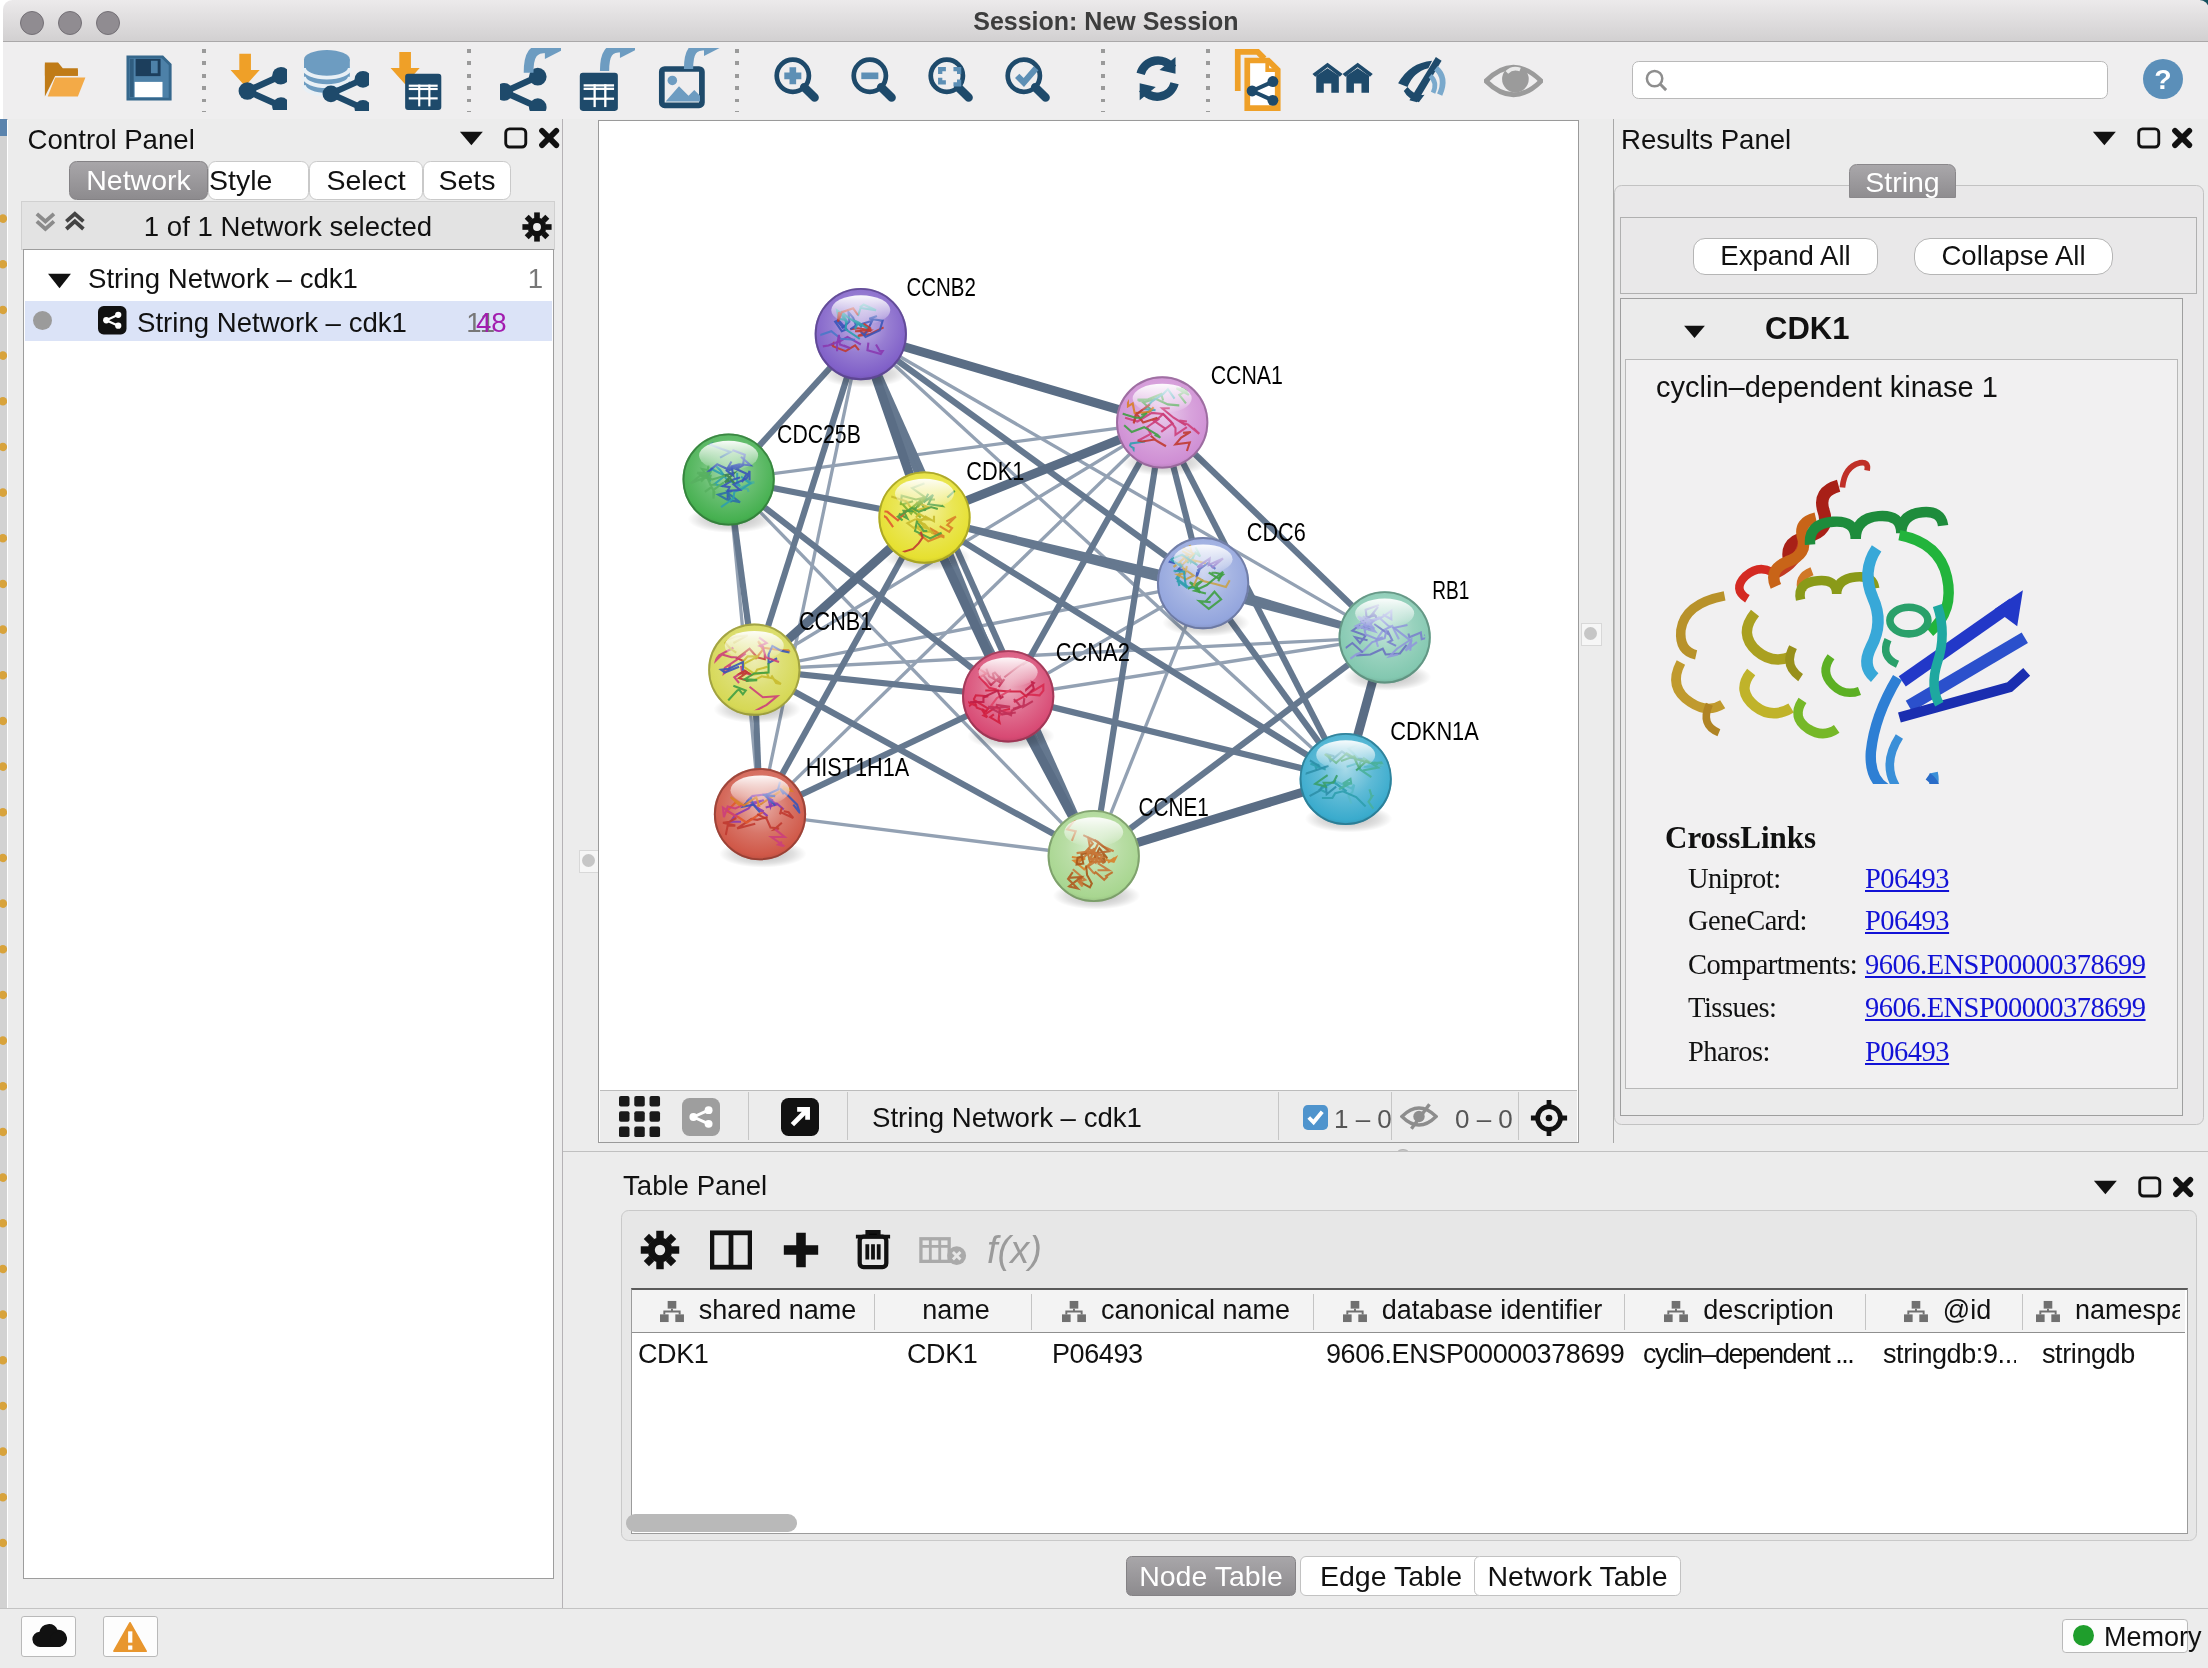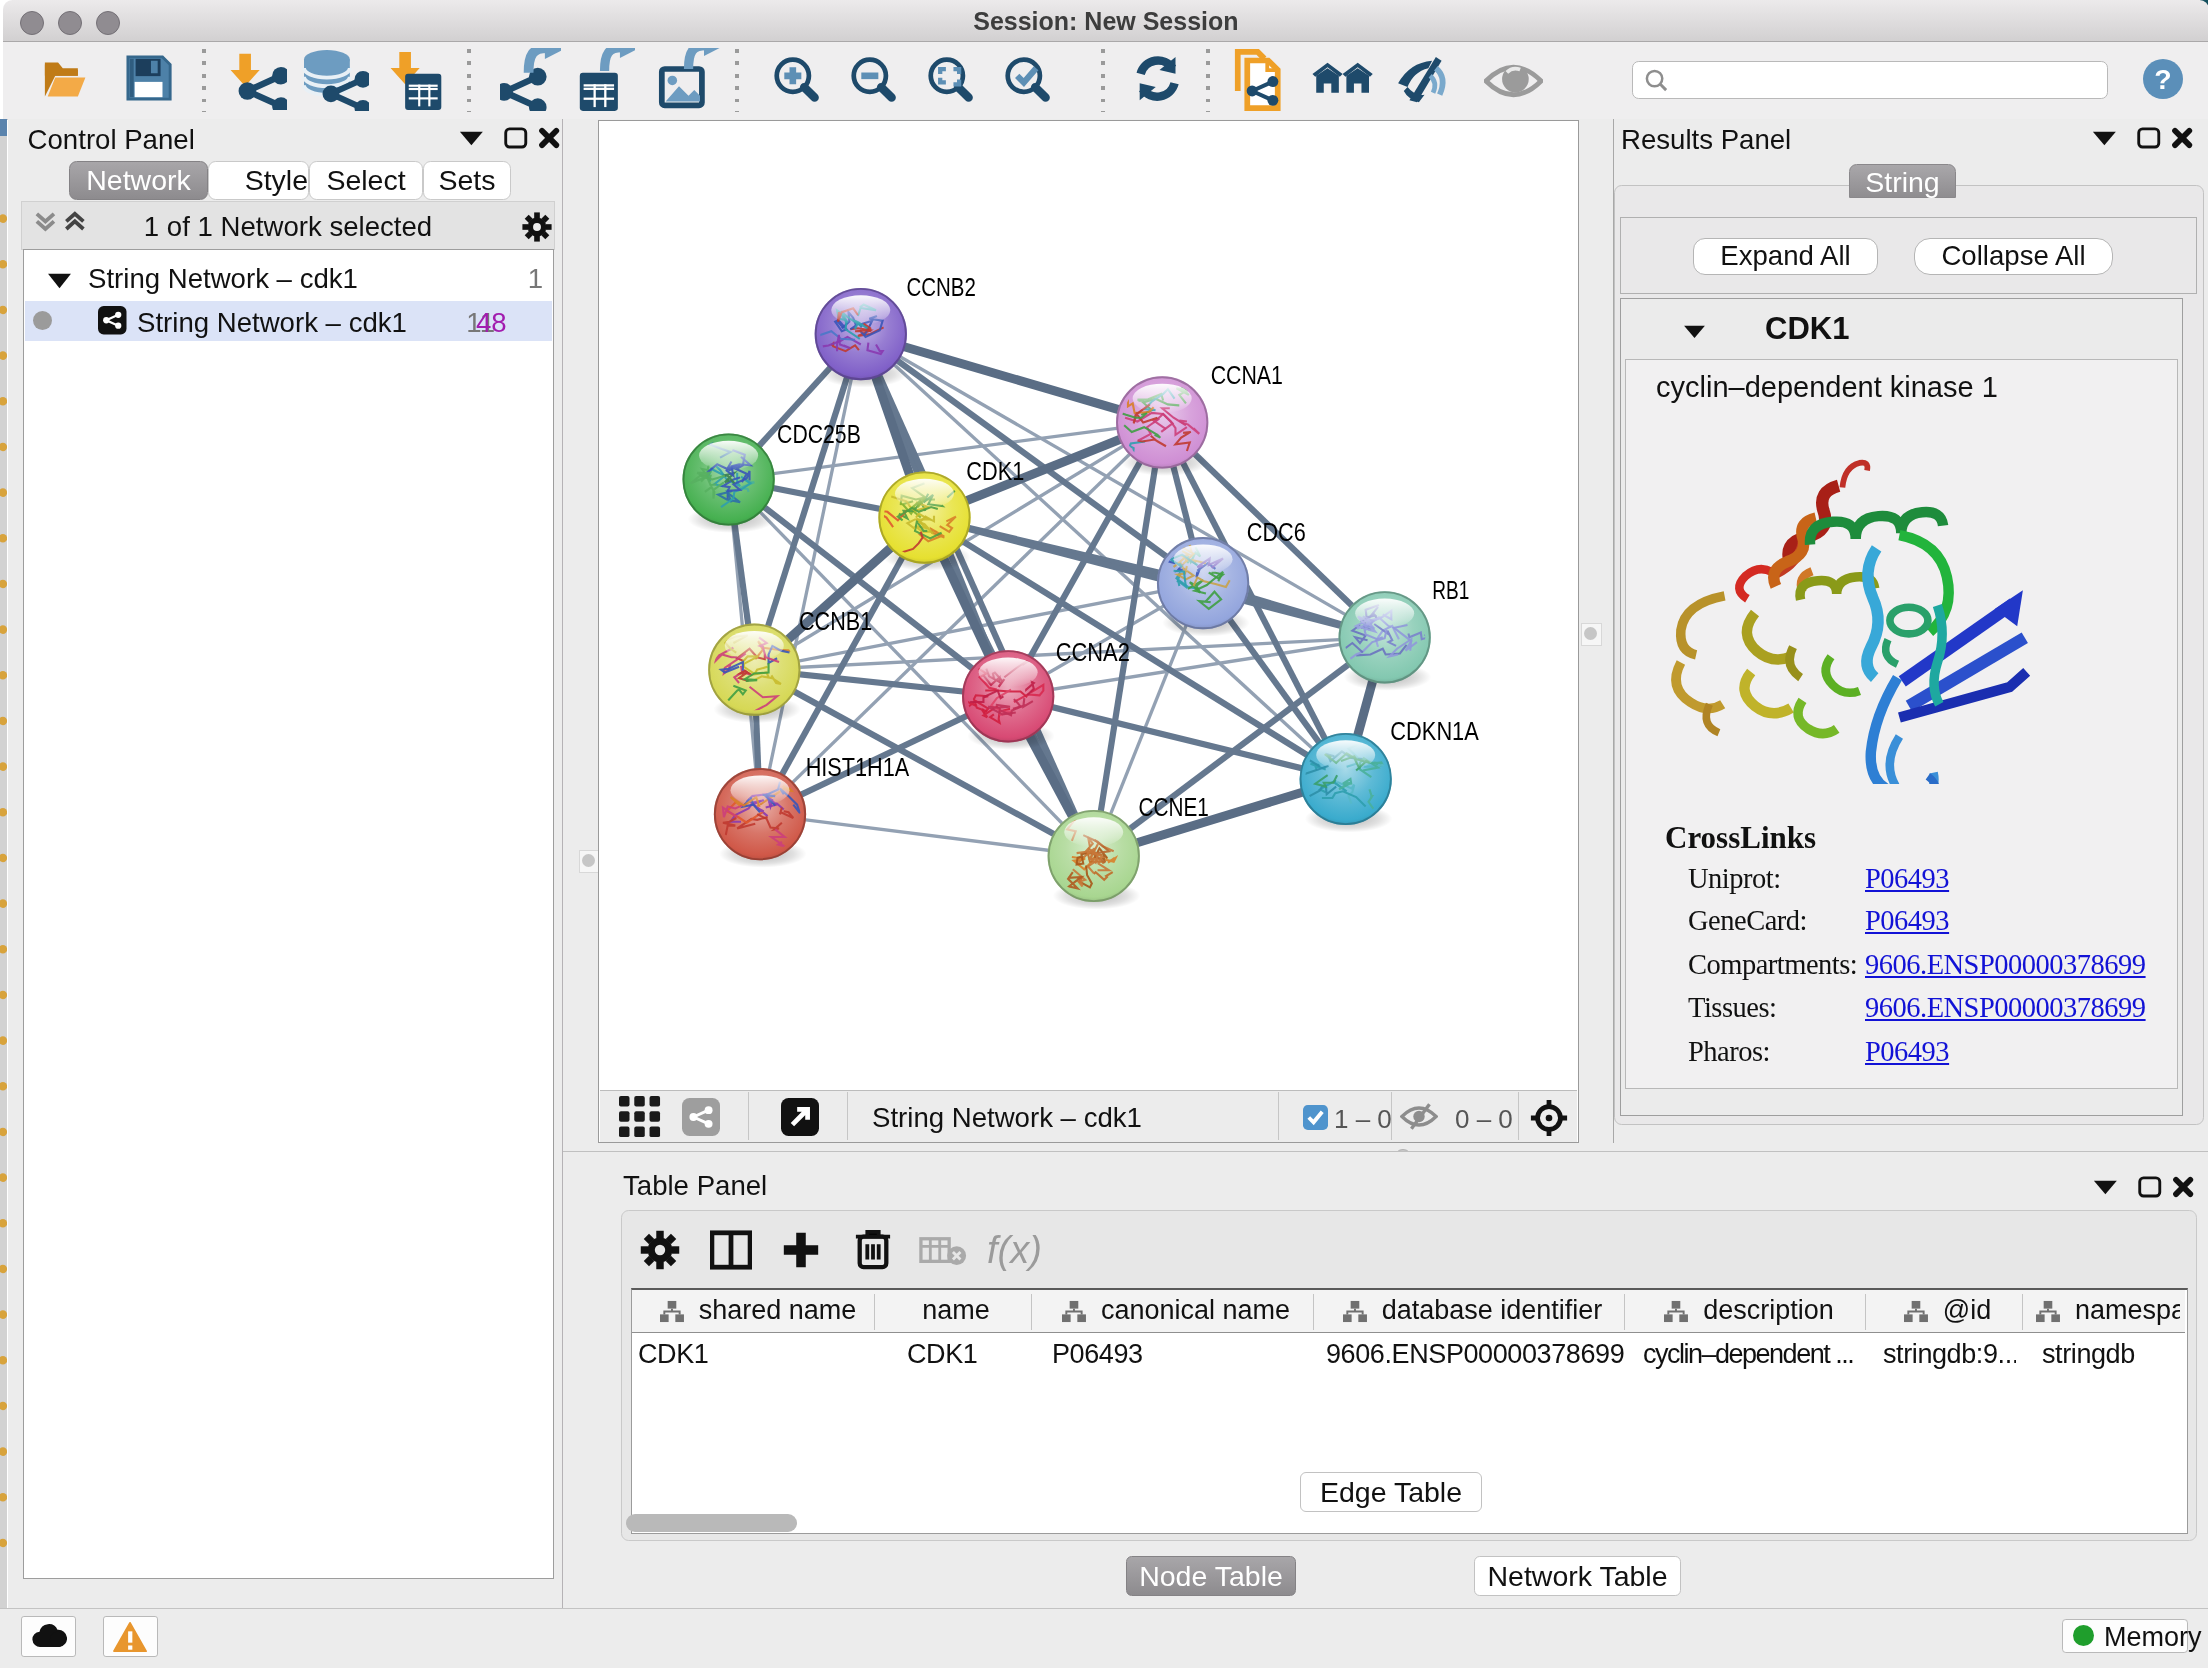--- a/index.html
+++ b/index.html
@@ -182,21 +182,21 @@
   </svg>
 <div style="position:absolute;left:561px;top:119px;width:1647px;height:1489px;background:#ececec"></div>
 <div style="position:absolute;left:7.6px;top:119px;width:554px;height:1489px;background:#ececec;border-right:1.9px solid #b5b2b5"></div>
 <div style="position:absolute;left:27.6px;top:124px;font-size:27.6px;color:#111">Control Panel</div>
 <svg style="position:absolute;left:458px;top:125px" width="105" height="25" viewBox="0 0 110 26">
     <path d="M2,7 L26,7 L14,21 Z" fill="#111"></path>
     <rect x="50" y="4" width="21" height="19" rx="4" fill="none" stroke="#111" stroke-width="3"></rect>
     <path d="M88,6 L103,21 M103,6 L88,21" stroke="#111" stroke-width="6" stroke-linecap="round"></path>
   </svg>
 <div style="position:absolute;left:69px;top:161px;width:139px;height:39px;background:linear-gradient(#a8a6a9,#8d8b8e);color:#fff;border:1px solid #848285;border-radius:7.6px 7.6px 7.6px 7.6px;box-sizing:border-box;font-size:28.5px;text-align:center;line-height:37px">Network</div>
-<div style="position:absolute;left:208px;top:161px;width:101px;height:39px;background:#fff;color:#111;border:1px solid #c9c9c9;border-radius:7.6px 7.6px 7.6px 7.6px;box-sizing:border-box;font-size:28.5px;text-align:right;line-height:37px">Style</div>
+<div style="position:absolute;left:208px;top:161px;width:101px;height:39px;background:#fff;color:#111;border:1px solid #c9c9c9;border-radius:7.6px 7.6px 7.6px 7.6px;box-sizing:border-box;font-size:28.5px;text-align:left;line-height:37px">Style</div>
 <div style="position:absolute;left:309px;top:161px;width:114px;height:39px;background:#fff;color:#111;border:1px solid #c9c9c9;border-radius:7.6px 7.6px 7.6px 7.6px;box-sizing:border-box;font-size:28.5px;text-align:center;line-height:37px">Select</div>
 <div style="position:absolute;left:423px;top:161px;width:88px;height:39px;background:#fff;color:#111;border:1px solid #c9c9c9;border-radius:7.6px 7.6px 7.6px 7.6px;box-sizing:border-box;font-size:28.5px;text-align:center;line-height:37px">Sets</div>
 <div style="position:absolute;left:21px;top:201px;width:534px;height:49px;background:#e3e3e3;border:1px solid #d0d0d0;box-sizing:border-box"></div>
 <svg style="position:absolute;left:34px;top:210px" width="57" height="28.5" viewBox="0 0 60 30">
     <path d="M3,4 L12,12 L21,4 M3,12 L12,20 L21,12" stroke="#8b8b8b" stroke-width="4" fill="none"></path>
     <path d="M34,12 L43,4 L52,12 M34,20 L43,12 L52,20" stroke="#444" stroke-width="4" fill="none"></path>
   </svg>
 <div style="position:absolute;left:21px;top:211px;width:534px;text-align:center;font-size:27.6px;color:#111">1 of 1 Network selected</div>
 <svg style="position:absolute;left:521px;top:211px" width="32" height="32" viewBox="0 0 34 34">
     <rect x="26.5" y="14.0" width="6.0" height="6.0" fill="#111" transform="rotate(0.0 29.5 17.0)"></rect>
@@ -838,21 +838,21 @@
     </svg>&nbsp;&nbsp;namespace</div>
 <div style="position:absolute;left:638px;top:1339px;width:219px;font-size:27px;color:#111;letter-spacing:-0.4px;white-space:nowrap;overflow:hidden">CDK1</div>
 <div style="position:absolute;left:907px;top:1339px;width:119px;font-size:27px;color:#111;letter-spacing:-0.4px;white-space:nowrap;overflow:hidden">CDK1</div>
 <div style="position:absolute;left:1052px;top:1339px;width:247px;font-size:27px;color:#111;letter-spacing:-0.4px;white-space:nowrap;overflow:hidden">P06493</div>
 <div style="position:absolute;left:1326px;top:1339px;width:301px;font-size:27px;color:#111;letter-spacing:-0.4px;white-space:nowrap;overflow:hidden">9606.ENSP00000378699</div>
 <div style="position:absolute;left:1643px;top:1339px;width:220px;font-size:27px;color:#111;letter-spacing:-1.5px;white-space:nowrap;overflow:hidden">cyclin–dependent ...</div>
 <div style="position:absolute;left:1883px;top:1339px;width:133px;font-size:27px;color:#111;letter-spacing:-0.4px;white-space:nowrap;overflow:hidden">stringdb:9...</div>
 <div style="position:absolute;left:2042px;top:1339px;width:141px;font-size:27px;color:#111;letter-spacing:-0.4px;white-space:nowrap;overflow:hidden">stringdb</div>
 <div style="position:absolute;left:626px;top:1514px;width:171px;height:18px;background:#b9b9b9;border-radius:9.5px"></div>
 <div style="position:absolute;left:1126px;top:1556px;width:170px;height:40px;background:linear-gradient(#a8a6a9,#8d8b8e);color:#fff;border:1px solid #848285;box-sizing:border-box;border-radius:5.7px;font-size:28.5px;text-align:center;line-height:38px">Node Table</div>
-<div style="position:absolute;left:1300px;top:1472px;width:182px;height:40px;background:#fff;color:#111;border:1px solid #c2c2c2;box-sizing:border-box;border-radius:6px;font-size:28.5px;text-align:center;line-height:38px">Edge Table</div>
+<div style="position:absolute;left:1300px;top:1556px;width:182px;height:40px;background:#fff;color:#111;border:1px solid #c2c2c2;box-sizing:border-box;border-radius:6px;font-size:28.5px;text-align:center;line-height:38px">Edge Table</div>
 <div style="position:absolute;left:1474px;top:1556px;width:207px;height:40px;background:#fff;color:#111;border:1px solid #c2c2c2;box-sizing:border-box;border-radius:5.7px;font-size:28.5px;text-align:center;line-height:38px">Network Table</div>
 <div style="position:absolute;left:0px;top:1608px;width:2208px;height:60px;background:#ececec;border-top:1.9px solid #c3c3c3;box-sizing:border-box"></div>
 <div style="position:absolute;left:21px;top:1616px;width:55px;height:41px;background:#fdfdfd;border:1.9px solid #b9b9b9;border-radius:2.9px;box-sizing:border-box"></div>
 <svg style="position:absolute;left:31px;top:1624px" width="36" height="25" viewBox="0 0 38 26">
     <path d="M10,24 a8,8 0 0 1 -1,-16 a10,10 0 0 1 19,-2 a7,7 0 0 1 2,18 Z" fill="#111"></path>
     <circle cx="28" cy="16" r="8" fill="#111"></circle>
   </svg>
 <div style="position:absolute;left:103px;top:1616px;width:55px;height:41px;background:#fdfdfd;border:1.9px solid #b9b9b9;border-radius:2.9px;box-sizing:border-box"></div>
 <svg style="position:absolute;left:113px;top:1621px" width="34" height="32" viewBox="0 0 36 34">
     <path d="M18,2 L35,32 L1,32 Z" fill="#e8962e" stroke="#e8962e" stroke-width="2" stroke-linejoin="round"></path>

